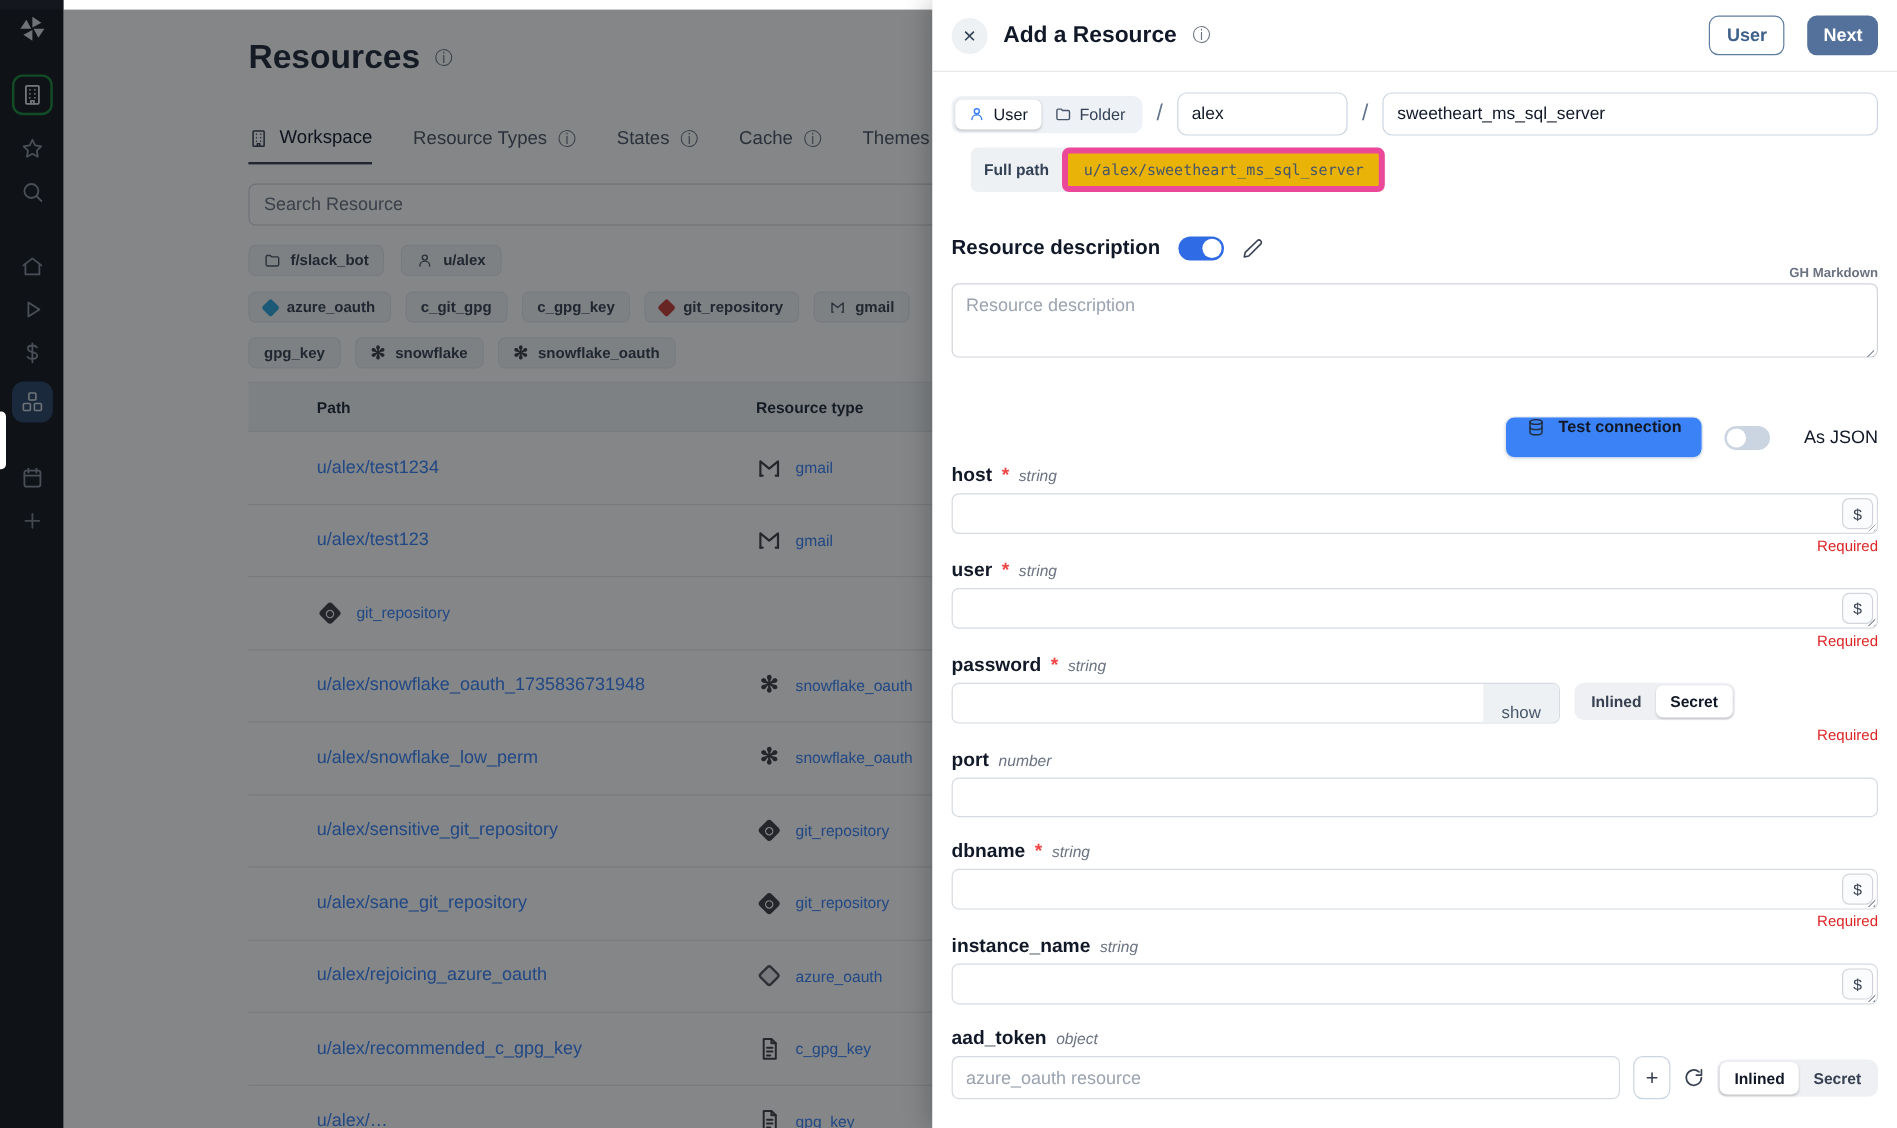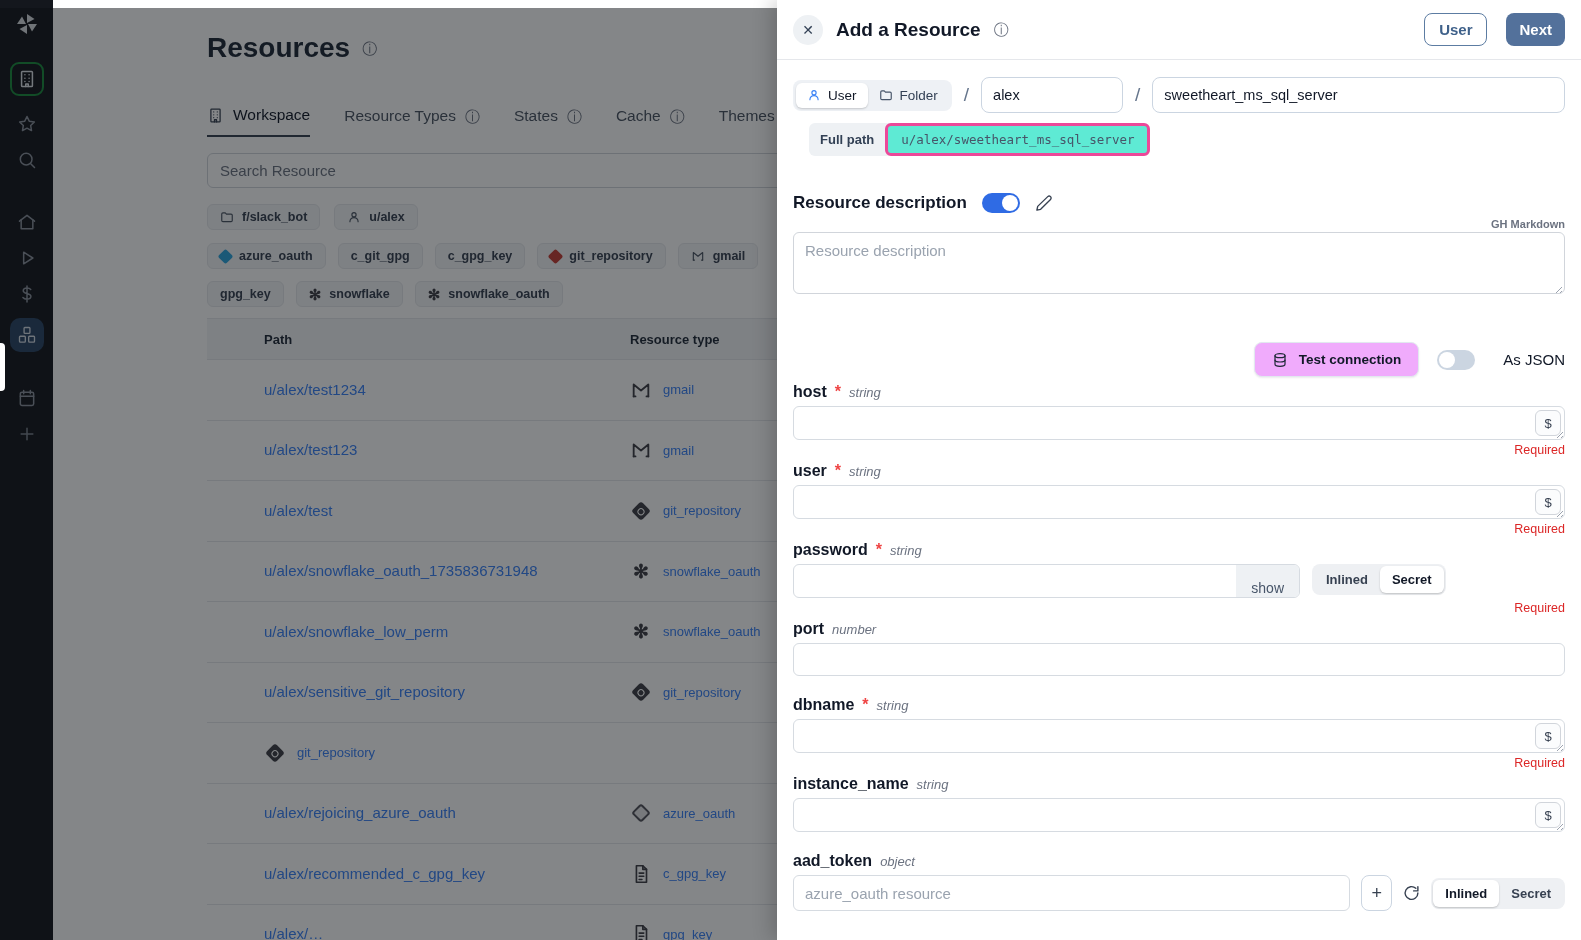--- a/index.html
+++ b/index.html
@@ -90,22 +90,22 @@
   .seg-opt.sel{background:#fff;box-shadow:0 1px 2px rgba(0,0,0,.18);color:#111827;}
   .seg-opt.sel .icon{color:var(--link-blue);}
   .slash{font-size:19px;color:#64748b;}
   .inp{border:1px solid #cbd5e1;border-radius:8px;height:36px;padding:0 11px;font-size:14.5px;color:#111827;
     font-family:"Liberation Sans",sans-serif;background:#fff;}
   .inp-owner{width:142px;flex:0 0 auto;}
   .inp-name{flex:1;}
 
   .fullpath{display:inline-flex;align-items:stretch;margin:10px 16px 0;background:#eef1f4;border-radius:6px;}
   .fullpath-label{font-size:13px;font-weight:bold;color:#334155;padding:6px 11px;align-self:center;}
-  .fullpath-code{font-family:"DejaVu Sans Mono",monospace;font-size:12.5px;color:#475569;background:#5eead4;
-    border:3px solid #ec4899;border-radius:6px;padding:6px 13px;}
+  .fullpath-code{font-family:"DejaVu Sans Mono",monospace;font-size:12.5px;color:#475569;background:#eab308;
+    border:5px solid #ec4899;border-radius:6px;padding:6px 13px;}
 
   .desc-head{display:flex;align-items:center;gap:15px;margin:37px 16px 0;}
   .desc-title{font-size:17px;font-weight:bold;color:#111827;}
   .toggle{width:38px;height:20px;border-radius:10px;position:relative;flex:0 0 auto;cursor:pointer;border:none;}
   .toggle.on{background:var(--accent-blue);}
   .toggle.off{background:#cbd5e1;}
   .knob{width:16px;height:16px;border-radius:50%;background:#fff;position:absolute;top:2px;}
   .toggle.on .knob{right:2px;}
   .toggle.off .knob{left:2px;}
   .pencil{width:18px;height:18px;color:#374151;cursor:pointer;}
@@ -113,22 +113,22 @@
   .desc-wrap{position:relative;margin:2px 16px 0;}
   .desc-area{width:100%;height:62px;border:1px solid #d1d5db;border-radius:6px;padding:9px 11px;font-size:15px;
     resize:none;font-family:"Liberation Sans",sans-serif;color:#111827;}
   .desc-area::placeholder{color:#9aa3af;}
   .grip{position:absolute;width:9px;height:9px;
     background:repeating-linear-gradient(135deg,transparent 0 2px,#9ca3af 2px 3px);
     clip-path:polygon(100% 0,100% 100%,0 100%);pointer-events:none;}
   .desc-wrap .grip{right:3px;bottom:5px;}
 
   .test-row{display:flex;align-items:center;justify-content:flex-end;gap:18px;margin:44px 16px 0;}
-  .btn-test{display:flex;align-items:center;gap:11px;height:35px;padding:0 17px;border:1px solid #e2e8f0;border-radius:8px;
-    background:#f0abfc;box-shadow:0 1px 2px rgba(0,0,0,.08);font-size:13.5px;font-weight:bold;color:#111827;cursor:pointer;}
+  .btn-test{display:flex;align-items:flex-start;gap:11px;height:35px;padding:0 17px;border:1px solid #e2e8f0;border-radius:8px;
+    background:#3b82f6;box-shadow:0 1px 2px rgba(0,0,0,.08);font-size:13.5px;font-weight:bold;color:#111827;cursor:pointer;}
   .btn-test .icon{width:16px;height:16px;color:#1f2937;}
   .asjson{display:flex;align-items:center;gap:28px;font-size:15px;color:#111827;}
 
   .fields{margin:6px 16px 0;}
   .field{margin-bottom:5px;}
   .field.no-req{margin-bottom:20px;}
   .f-label{display:flex;align-items:baseline;gap:8px;}
   .f-name{font-size:16px;font-weight:bold;color:#111827;}
   .f-star{color:#ef4444;font-weight:bold;}
   .f-type{font-size:13px;font-style:italic;color:#6b7280;}
@@ -359,21 +359,20 @@
               <svg viewBox="0 0 24 24" fill="none" stroke="currentColor" stroke-width="2" stroke-linecap="round" stroke-linejoin="round">
                 <path d="M4 19V6l8 6.5L20 6v13"></path>
                 <path d="M4 19h2M18 19h2"></path>
               </svg>
             </span>
             <a class="tlink">gmail</a>
           </div>
         </div>
         <div class="trow">
           <div class="tc1"></div>
-          <div class="tc2"><a class="plink">u/alex/test</a></div>
           <div class="tc3 typecell">
             <span class="ticon">
               <span class="d-git-big"></span>
             </span>
             <a class="tlink">git_repository</a>
           </div>
         </div>
         <div class="trow">
           <div class="tc1"></div>
           <div class="tc2"><a class="plink">u/alex/snowflake_oauth_1735836731948</a></div>
@@ -395,20 +394,21 @@
           <div class="tc2"><a class="plink">u/alex/sensitive_git_repository</a></div>
           <div class="tc3 typecell">
             <span class="ticon">
               <span class="d-git-big"></span>
             </span>
             <a class="tlink">git_repository</a>
           </div>
         </div>
         <div class="trow">
           <div class="tc1"></div>
+          <div class="tc2"><a class="plink">u/alex/sane_git_repository</a></div>
           <div class="tc3 typecell">
             <span class="ticon">
               <span class="d-git-big"></span>
             </span>
             <a class="tlink">git_repository</a>
           </div>
         </div>
         <div class="trow">
           <div class="tc1"></div>
           <div class="tc2"><a class="plink">u/alex/rejoicing_azure_oauth</a></div>

